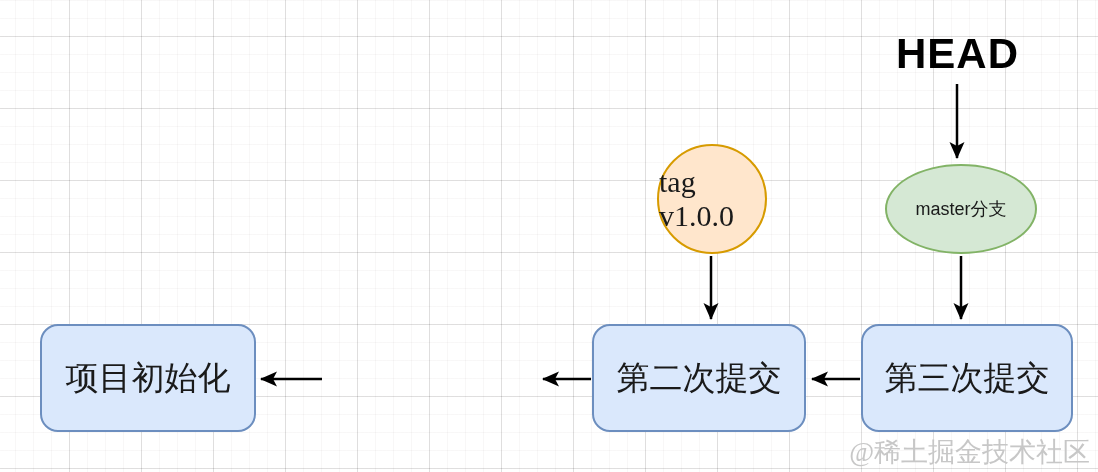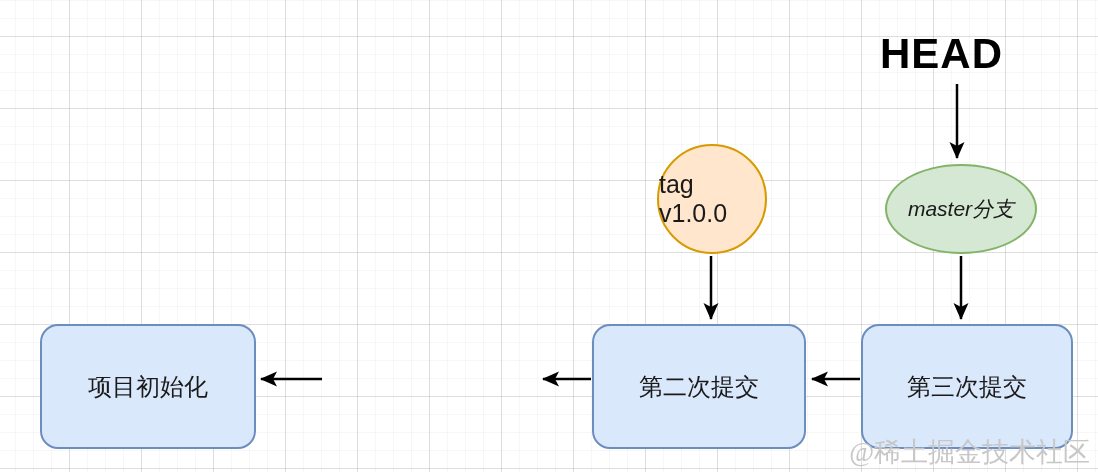--- a/index.html
+++ b/index.html
@@ -25,63 +25,63 @@
   .arrows {
     position: absolute;
     left: 0; top: 0;
     width: 1098px; height: 472px;
     pointer-events: none;
   }
   .head-label {
     position: absolute;
     left: 880px; top: 30px;
     width: 155px;
-    text-align: left;
+    text-align: center;
     font-size: 42px;
     font-weight: 700;
     color: #000000;
     letter-spacing: 1px;
   }
   .node {
     position: absolute;
     display: flex;
     align-items: center;
     justify-content: center;
     box-sizing: border-box;
     color: #1a1a1a;
   }
   .commit-box {
     top: 324px;
-    height: 125px;
+    height: 108px;
     background: var(--commit-fill, #dae8fc);
     border: 2px solid var(--commit-border, #6c8ebf);
     border-radius: 18px;
-    font-size: 24px;
+    font-size: 33px;
     text-align: center;
   }
   .commit-1 { left: 40px;  width: 216px; }
   .commit-2 { left: 323px; width: 215px; }
   .commit-3 { left: 592px; width: 214px; }
   .commit-4 { left: 861px; width: 212px; }
   .tag-circle {
     left: 657px; top: 144px;
     width: 110px; height: 110px;
     background: var(--tag-fill, #ffe6cc);
     border: 2px solid var(--tag-border, #d79b00);
     border-radius: 50%;
-    font-size: 25px;
+    font-size: 30px;
+    font-family: Liberation Serif, serif;
   }
   .branch-ellipse {
     left: 885px; top: 164px;
     width: 152px; height: 90px;
     background: var(--branch-fill, #d5e8d4);
     border: 2px solid var(--branch-border, #82b366);
     border-radius: 50%;
-    font-size: 21px;
-    font-style: italic;
+    font-size: 18px;
   }
   .watermark {
     position: absolute;
     right: 8px; bottom: 2px;
     font-size: 27px;
     color: #c7c7c7;
     font-family: "Liberation Serif", "DejaVu Serif", serif;
   }
 </style>
 </head>

